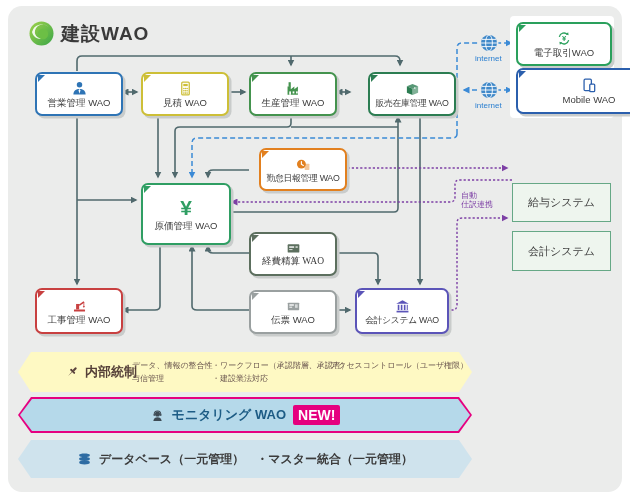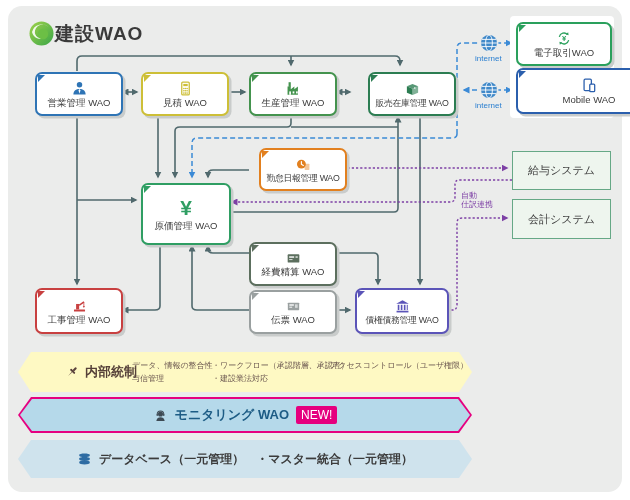--- a/index.html
+++ b/index.html
@@ -1,55 +1,55 @@
 <!DOCTYPE html>
 <html><head>
 <meta charset="utf-8">
 <style>
   html,body{margin:0;padding:0;background:#fff;}
   .stage{position:relative;width:630px;height:500px;font-family:"Liberation Sans","DejaVu Sans",sans-serif;overflow:hidden;}
   .panel{position:absolute;left:8px;top:6px;width:614px;height:486px;background:var(--panel,#ebeceb);border-radius:14px;}
   
-  .logo{position:absolute;left:28px;top:20px;display:flex;align-items:center;}
+  .logo{position:absolute;left:28px;top:20px;display:flex;align-items:center;gap:6px;}
   .logo-text{font-size:19px;font-weight:bold;color:#3a3a3a;letter-spacing:1px;}
   
   .wires{position:absolute;left:0;top:0;z-index:1;pointer-events:none;}
   .ln{fill:none;stroke-linejoin:round;}
   .ln-s{stroke:var(--c-line,#50696d);stroke-width:1.6;}
   .ln-b{stroke:var(--c-blue,#3b8ad6);stroke-width:1.5;stroke-dasharray:5 3;}
   .ln-p{stroke:var(--c-purple,#7d3fa5);stroke-width:1.4;stroke-dasharray:2.2 2;}
   #m-s path{fill:var(--c-line,#50696d);} #m-b path{fill:var(--c-blue,#3b8ad6);} #m-p path{fill:var(--c-purple,#7d3fa5);}
   
   .wbox{position:absolute;z-index:2;background:#fff;border:2px solid var(--c,#888);border-radius:7px;
         box-shadow:2.5px 2.5px 0 #c9cccb;display:flex;flex-direction:column;align-items:center;justify-content:center;
         gap:1px;color:var(--c,#888);}
   .wbox::before{content:"";position:absolute;top:1px;left:1px;width:0;height:0;
         border-top:7px solid var(--c,#888);border-right:7px solid transparent;}
   .blbl{font-size:9.5px;color:#3b3b3b;white-space:nowrap;line-height:1;}
   .blbl.sm{font-size:8.8px;letter-spacing:-0.3px;}
   .yen{font-size:21px;font-weight:bold;line-height:1;color:var(--c);}
   
   .rpanel{position:absolute;left:510px;top:16px;width:104px;height:102px;background:#fff;border-radius:4px;z-index:1;}
   .extbox{position:absolute;z-index:2;background:#eef5ee;border:1px solid #66a886;display:flex;align-items:center;justify-content:center;
-          font-size:11px;color:#3b3b3b;}
+          font-size:11px;color:#3b3b3b;margin-top:32px;}
   .inet-lbl{position:absolute;z-index:2;font-size:8px;color:var(--c-inet,#2a7fd0);}
   .aj-lbl{position:absolute;z-index:2;font-size:8px;line-height:1.15;color:var(--c-purple,#7d3fa5);}
   
   .band{position:absolute;left:18px;width:454px;z-index:2;}
   .hex{clip-path:polygon(13px 0%,calc(100% - 13px) 0%,100% 50%,calc(100% - 13px) 100%,13px 100%,0% 50%);}
   .ic-band{top:352px;height:40px;background:#fef9c3;}
   .ic-title{position:absolute;left:46px;top:11px;display:flex;align-items:center;gap:5px;
             font-size:13px;font-weight:bold;color:#564139;}
   .ic-col{position:absolute;top:7px;font-size:8px;color:#6a564f;line-height:13px;white-space:nowrap;}
   .mon-outer{top:397px;height:36px;background:var(--accent,#e5007f);}
   .mon-inner{position:absolute;left:2px;top:2px;right:2px;bottom:2px;background:#b5d9ea;
              clip-path:polygon(12px 0%,calc(100% - 12px) 0%,100% 50%,calc(100% - 12px) 100%,12px 100%,0% 50%);
              display:flex;align-items:center;justify-content:center;gap:7px;}
   .mon-lbl{font-size:13px;font-weight:bold;color:#1d5c85;}
-  .new-badge{background:var(--accent,#e5007f);color:#fff;font-size:12px;font-weight:normal;padding:2px 5px;border-radius:2px;}
+  .new-badge{background:var(--accent,#e5007f);color:#fff;font-size:14px;font-weight:bold;padding:2px 5px;border-radius:2px;}
   .db-band{top:440px;height:38px;background:#cfe3ed;display:flex;align-items:center;justify-content:center;gap:7px;}
   .db-lbl{font-size:12px;font-weight:600;color:#3b3b3b;}
 </style>
 </head>
 <body>
 
 <div class="stage" style="--c-line: #50696d; --c-blue: #3b8ad6; --c-purple: #7d3fa5; --accent: #e5007f; --c-inet: #2a7fd0; --panel: #ebeceb;">
   <div class="panel"></div>
 
   <div class="logo">
@@ -196,21 +196,21 @@
       <path d="M8.2,5.2 V8 l2.2,1.5" stroke="#fff" stroke-width="1.3" fill="none" stroke-linecap="round"></path>
     </svg>
     <span class="blbl sm">勤怠日報管理 WAO</span>
   </div>
 
   <div class="wbox" style="left: 141px; top: 183px; width: 86px; height: 58px; gap: 3px; --c: #2f9e63;">
     <span class="yen">¥</span>
     <span class="blbl">原価管理 WAO</span>
   </div>
 
-  <div class="wbox" style="left: 249px; top: 242px; width: 84px; height: 40px; --c: #5c6f5e;">
+  <div class="wbox" style="left: 249px; top: 232px; width: 84px; height: 40px; font-family: Liberation Serif, serif; --c: #5c6f5e;">
     <svg width="17" height="15" viewBox="0 0 20 18">
       <rect x="3" y="4" width="14" height="9.8" rx="1" fill="currentColor"></rect>
       <rect x="4.8" y="6.4" width="6" height="1.7" fill="#fff"></rect>
       <rect x="12.4" y="6.4" width="2.7" height="1.7" fill="#fff" opacity="0.85"></rect>
       <rect x="4.8" y="9.6" width="4" height="1.3" fill="#fff" opacity="0.7"></rect>
     </svg>
     <span class="blbl">経費精算 WAO</span>
   </div>
 
   <div class="wbox" style="left: 35px; top: 288px; width: 84px; height: 42px; --c: #c84040;">
@@ -240,21 +240,21 @@
     <svg width="17" height="17" viewBox="0 0 20 20">
       <g fill="currentColor">
         <path d="M10,2.6 l7.4,4.2 H2.6 z"></path>
         <rect x="3" y="15" width="14" height="2"></rect>
         <rect x="4.4" y="8" width="1.9" height="6.2"></rect>
           <rect x="8" y="8" width="1.9" height="6.2"></rect>
         <rect x="11.6" y="8" width="1.9" height="6.2"></rect>
           <rect x="15" y="8" width="1.2" height="6.2"></rect>
       </g>
     </svg>
-    <span class="blbl sm">債権債務管理 WAO</span>
+    <span class="blbl sm">会計システム WAO</span>
   </div>
 
   <div class="wbox" style="left: 516px; top: 22px; width: 92px; height: 40px; --c: #2aa05c;">
     <svg width="18" height="17" viewBox="0 0 20 20">
       <path d="M4.5,8 a5.6,5.6 0 0 1 9.6,-2.6" fill="none" stroke="currentColor" stroke-width="1.5"></path>
       <path d="M14.9,2.6 l0.5,3.6 -3.4,-1.3 z" fill="currentColor"></path>
       <path d="M15.5,12 a5.6,5.6 0 0 1 -9.6,2.6" fill="none" stroke="currentColor" stroke-width="1.5"></path>
       <path d="M5.1,17.4 l-0.5,-3.6 3.4,1.3 z" fill="currentColor"></path>
       <text x="10" y="13.2" font-size="9" font-weight="bold" text-anchor="middle" fill="currentColor">¥</text>
     </svg>

